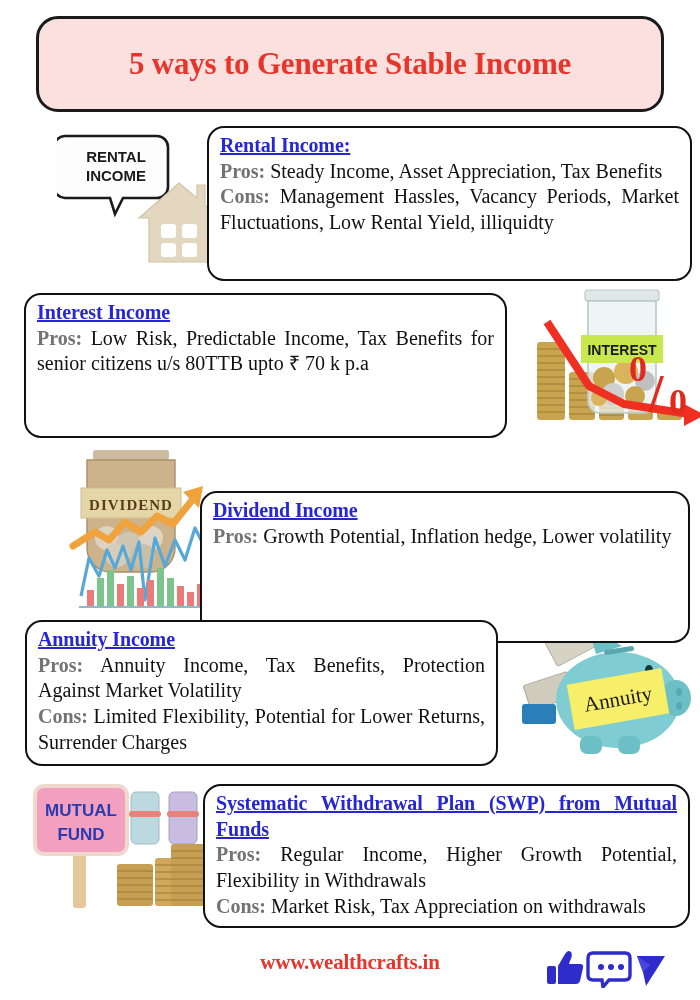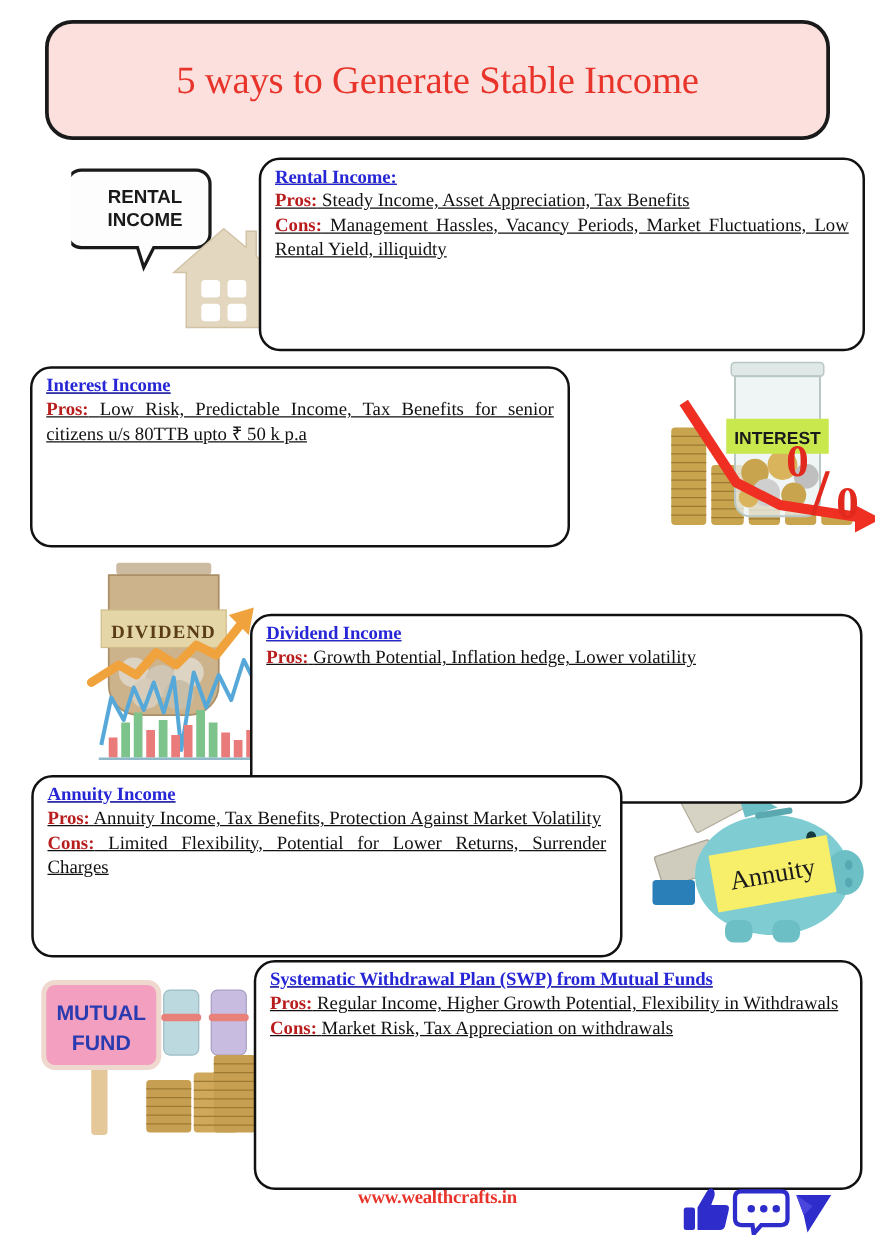--- a/index.html
+++ b/index.html
@@ -13,64 +13,63 @@
   .page{position:relative;width:700px;height:1000px;}
 
   
   .title-box{
     position:absolute;left:36px;top:16px;width:628px;height:96px;
     background:#fbe0dd;border:3px solid #1a1a1a;border-radius:22px;
     display:flex;align-items:center;justify-content:center;
     text-align:center;box-sizing:border-box;
   }
   .title-text{
-    color:#e8342a;font-weight:normal;font-size:31px;line-height:1.12;
+    color:#e8342a;font-weight:bold;font-size:31px;line-height:1.12;
     letter-spacing:-0.2px;padding:0 12px;
   }
 
   
   .card{
     position:absolute;border:2.5px solid #111;border-radius:17px;
     background:#fff;box-sizing:border-box;
     padding:5px 11px 6px 11px;
     text-align:justify;
-    font-size:15px;line-height:1.285;color:#111;
+    font-size:20px;line-height:1.285;color:#111;
     z-index:4;
-    text-decoration:underline;
   }
   .card .hd{
     color:#2626d6;font-weight:bold;text-decoration:underline;
     display:block;text-align:left;letter-spacing:-0.1px;
   }
-  .card .lbl{color:#b91c1c;font-weight:bold;}
+  .card .lbl{color:#737373;font-weight:bold;}
   .card p{margin:0;}
   .card .just{text-align:justify;text-align-last:left;}
   .card .just.full{text-align:justify;}
 
   #card1{left:207px;top:126px;width:485px;height:155px;}
-  #card2{left:24px;top:293px;width:432px;height:145px;}
+  #card2{left:24px;top:293px;width:483px;height:145px;}
   #card3{left:200px;top:455px;width:490px;height:152px;margin-top:36px;}
   #card4{left:25px;top:620px;width:473px;height:146px;}
-  #card5{left:203px;top:768px;width:487px;height:184px;}
+  #card5{left:203px;top:784px;width:487px;height:144px;border-radius:18px;}
 
   
   .art{position:absolute;z-index:2;margin-left:21px;}
   .art svg{display:block;}
 
   #art-rental{left:36px;top:128px;width:172px;height:158px;}
   #art-interest{left:508px;top:286px;width:186px;height:156px;}
   #art-dividend{left:30px;top:450px;width:172px;height:166px;}
   #art-annuity{left:497px;top:618px;width:196px;height:152px;z-index:3;}
   #art-mutual{left:0;top:778px;width:190px;height:134px;}
 
   
   .logo{position:absolute;left:22px;top:926px;width:132px;height:70px;z-index:5;}
   .site-url{
     position:absolute;left:190px;top:950px;width:320px;
-    text-align:center;color:#e8342a;font-weight:bold;font-size:15px;
+    text-align:center;color:#e8342a;font-weight:bold;font-size:21px;
     letter-spacing:-0.2px;
   }
   .social{position:absolute;left:545px;top:948px;width:120px;height:40px;z-index:5;}
 </style>
 </head>
 <body>
 
 <div class="page">
 
   <div class="title-box">
@@ -99,21 +98,21 @@
   </div>
 
   <div class="card" id="card1">
     <span class="hd">Rental Income: </span>
     <p class="just"><span class="lbl">Pros:</span> <span>Steady Income, Asset Appreciation, Tax Benefits</span></p>
     <p class="just"><span class="lbl">Cons:</span> <span>Management Hassles, Vacancy Periods, Market Fluctuations, Low Rental Yield, illiquidty</span></p>
   </div>
 
   <div class="card" id="card2">
     <span class="hd">Interest Income</span>
-    <p class="just"><span class="lbl">Pros:</span> <span>Low Risk, Predictable Income, Tax Benefits for senior citizens u/s 80TTB upto ₹ 50 k p.a</span></p>
+    <p class="just"><span class="lbl">Pros:</span> <span>Low Risk, Predictable Income, Tax Benefits for senior citizens u/s 80TTB upto ₹ 70 k p.a</span></p>
   </div>
 
   <div class="art" id="art-interest">
     <svg viewBox="0 0 186 156" width="186" height="156">
 
       <g>
         <g>
           <rect x="8" y="56" width="28" height="78" rx="3" fill="#c9a44f"></rect>
           <g stroke="#9c7a32" stroke-width="1">
             <line x1="8" y1="63" x2="36" y2="63"></line>

